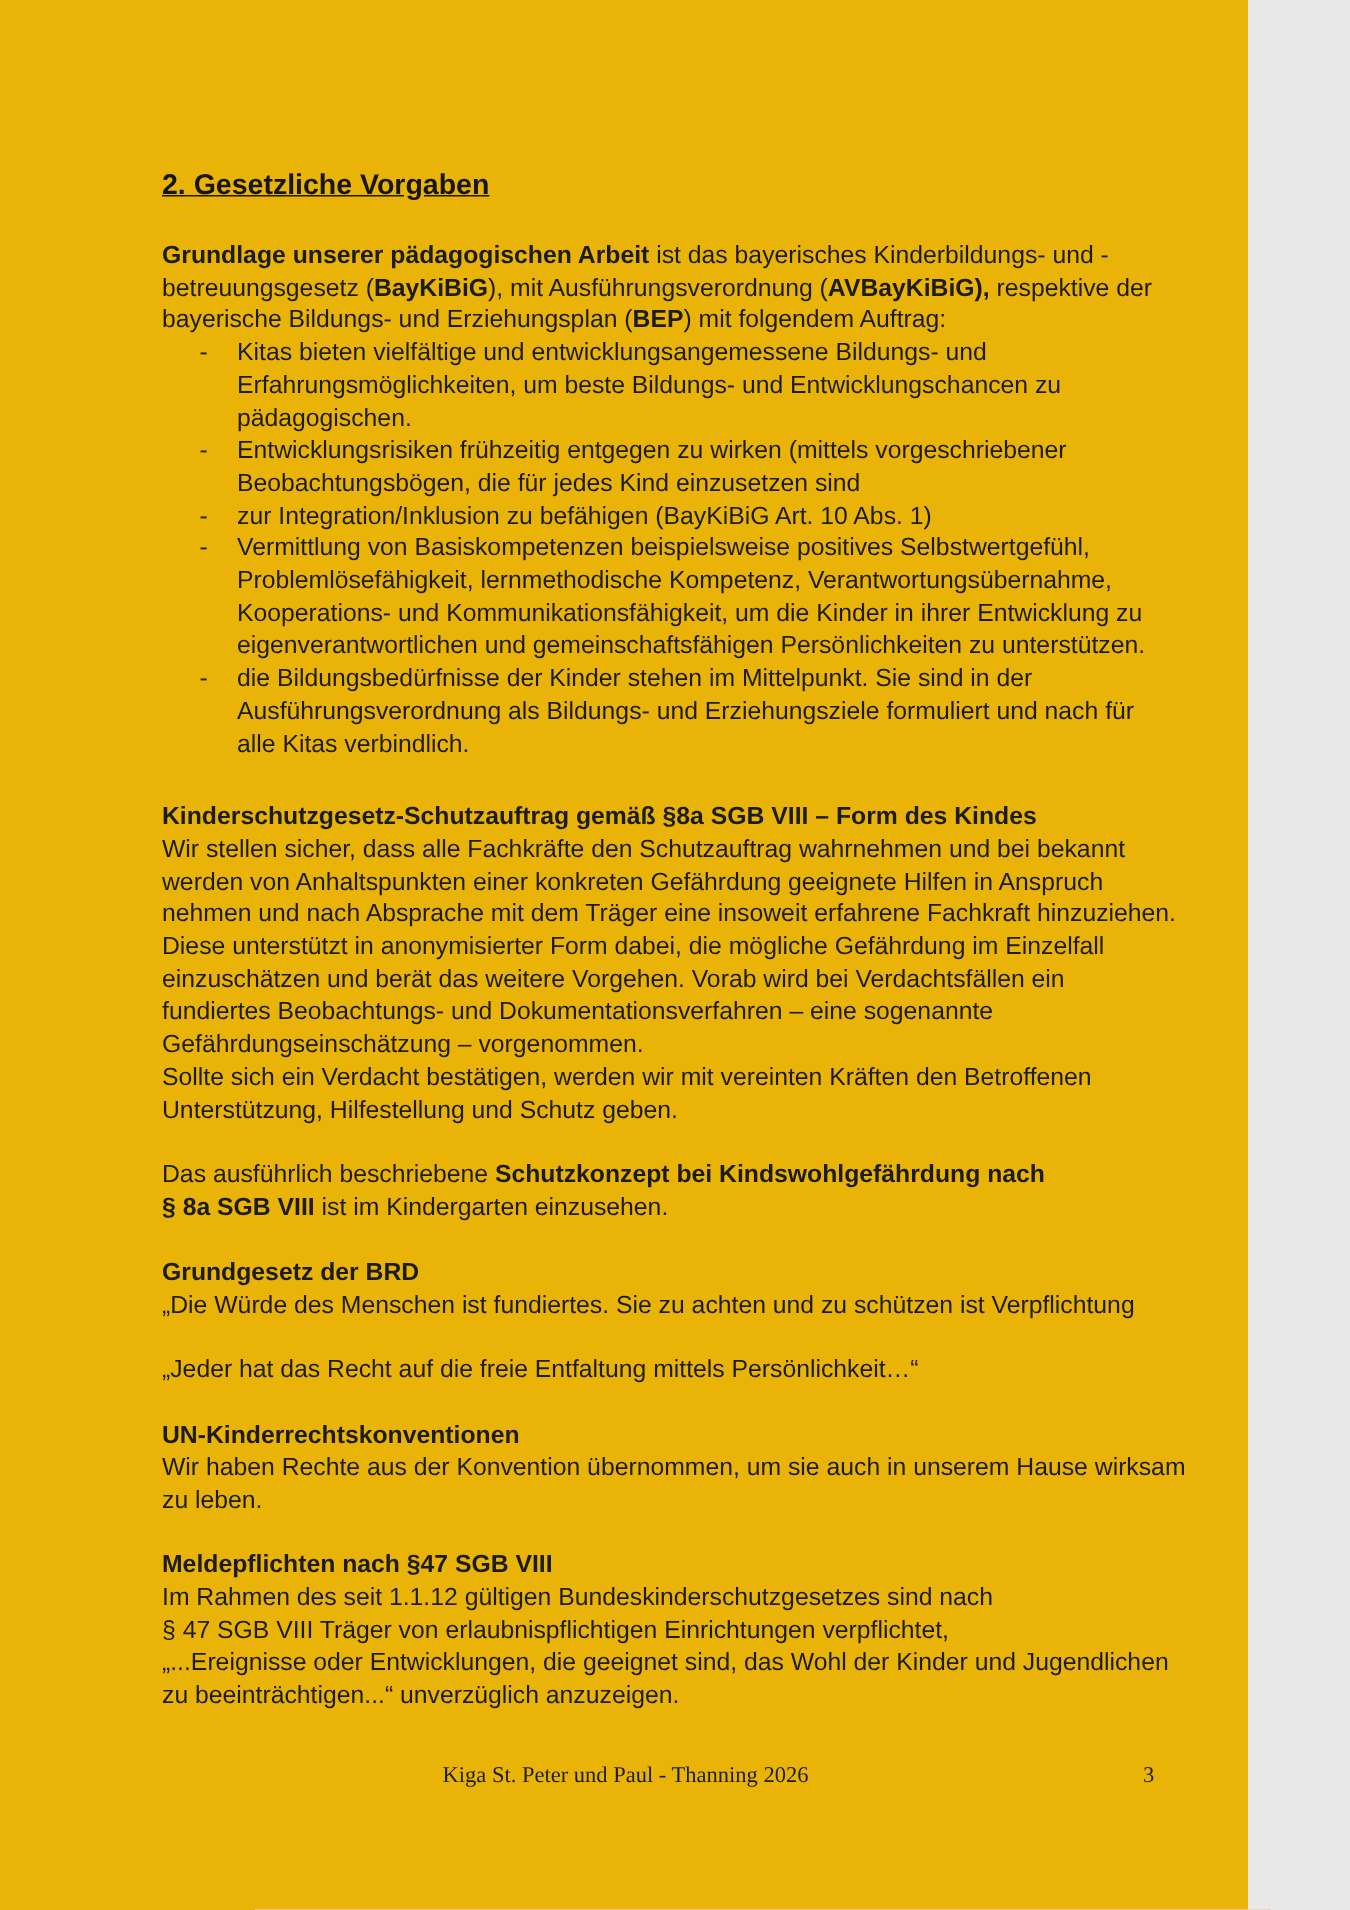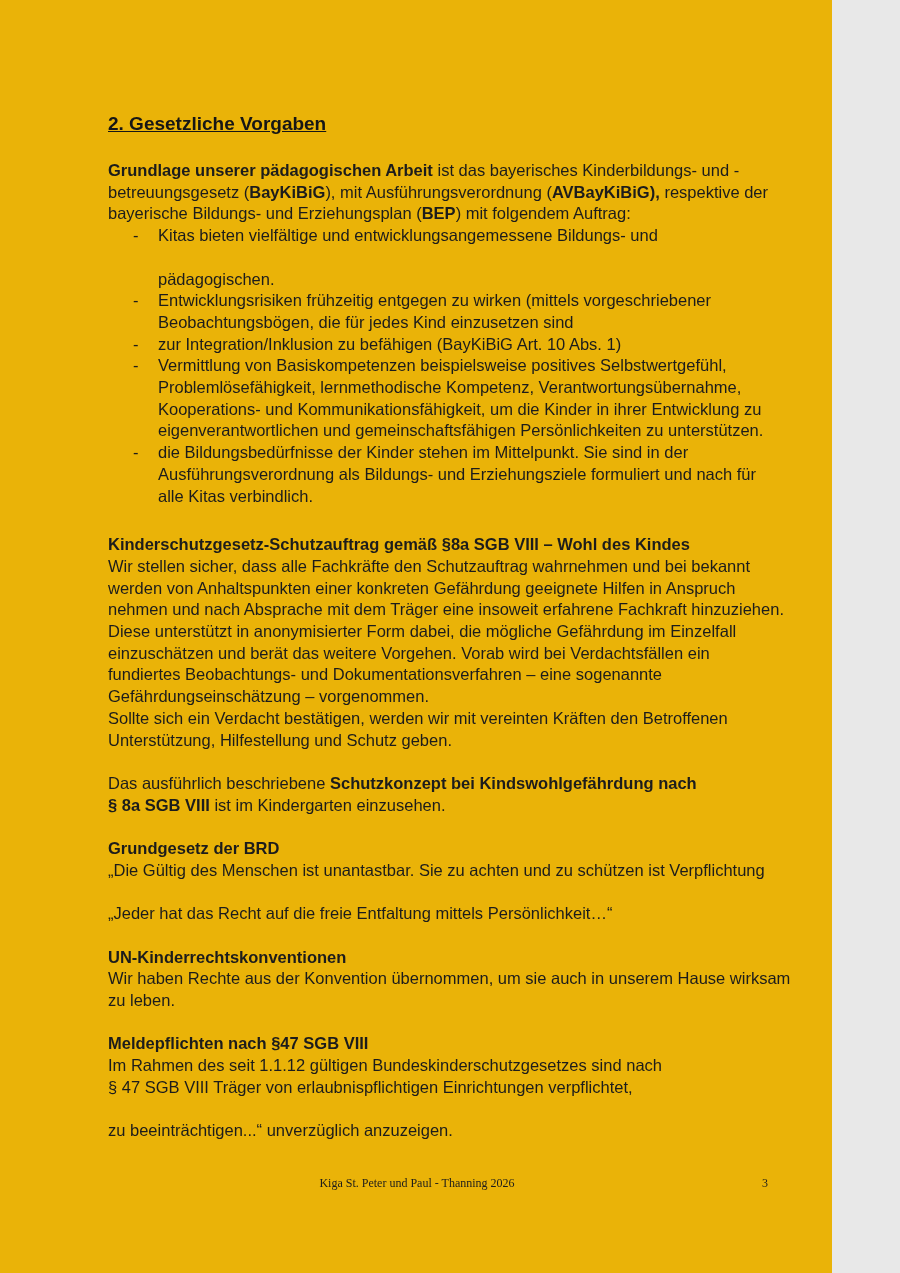--- a/index.html
+++ b/index.html
@@ -34,21 +34,21 @@
   .bullets { margin: 0 0 27px 0; }
   .bullet { display: flex; }
   .dash { flex: none; width: 50px; padding-left: 25px; box-sizing: border-box; }
   .btext { flex: 1; }
   .gap-after { margin-bottom: 21.7px; }
   .footer {
     position: absolute;
     left: 0; top: 1176px;
     width: 900px; height: 30px;
     font-family: cursive;
-    font-size: 12px;
+    font-size: 15px;
     color: #1c1c1c;
   }
   .footer-center {
     position: absolute;
     left: 417px;
     transform: translateX(-50%);
     white-space: nowrap;
   }
   .footer-page {
     position: absolute;
@@ -61,60 +61,60 @@
 <div class="page">
   <div class="content">
 
     <h1 class="title">2. Gesetzliche Vorgaben</h1>
 
     <div class="para"><b>Grundlage unserer pädagogischen Arbeit</b><span> ist das bayerisches Kinderbildungs- und -</span><br><span>betreuungsgesetz (</span><b>BayKiBiG</b><span>), mit Ausführungsverordnung (</span><b>AVBayKiBiG),</b><span> respektive der</span><br><span>bayerische Bildungs- und Erziehungsplan (</span><b>BEP</b><span>) mit folgendem Auftrag:</span></div>
 
     <div class="bullets">
       <div class="bullet">
         <span class="dash">-</span>
-        <div class="btext"><span>Kitas bieten vielfältige und entwicklungsangemessene Bildungs- und</span><br><br><span>pädagogischen.</span></div>
+        <div class="btext"><span>Kitas bieten vielfältige und entwicklungsangemessene Bildungs- und</span><br><span>Erfahrungsmöglichkeiten, um beste Bildungs- und Entwicklungschancen zu</span><br><span>pädagogischen.</span></div>
       </div>
       <div class="bullet">
         <span class="dash">-</span>
         <div class="btext"><span>Entwicklungsrisiken frühzeitig entgegen zu wirken (mittels vorgeschriebener</span><br><span>Beobachtungsbögen, die für jedes Kind einzusetzen sind</span></div>
       </div>
       <div class="bullet">
         <span class="dash">-</span>
         <div class="btext"><span>zur Integration/Inklusion zu befähigen (BayKiBiG Art. 10 Abs. 1)</span></div>
       </div>
       <div class="bullet">
         <span class="dash">-</span>
         <div class="btext"><span>Vermittlung von Basiskompetenzen beispielsweise positives Selbstwertgefühl,</span><br><span>Problemlösefähigkeit, lernmethodische Kompetenz, Verantwortungsübernahme,</span><br><span>Kooperations- und Kommunikationsfähigkeit, um die Kinder in ihrer Entwicklung zu</span><br><span>eigenverantwortlichen und gemeinschaftsfähigen Persönlichkeiten zu unterstützen.</span></div>
       </div>
       <div class="bullet">
         <span class="dash">-</span>
         <div class="btext"><span>die Bildungsbedürfnisse der Kinder stehen im Mittelpunkt. Sie sind in der</span><br><span>Ausführungsverordnung als Bildungs- und Erziehungsziele formuliert und nach für</span><br><span>alle Kitas verbindlich.</span></div>
       </div>
     </div>
 
     <div class="section gap-after">
-      <div class="heading">Kinderschutzgesetz-Schutzauftrag gemäß §8a SGB VIII – Wohl des Kindes</div>
+      <div class="heading">Kinderschutzgesetz-Schutzauftrag gemäß §8a SGB VIII – Form des Kindes</div>
       <div class="para"><span>Wir stellen sicher, dass alle Fachkräfte den Schutzauftrag wahrnehmen und bei bekannt</span><br><span>werden von Anhaltspunkten einer konkreten Gefährdung geeignete Hilfen in Anspruch</span><br><span>nehmen und nach Absprache mit dem Träger eine insoweit erfahrene Fachkraft hinzuziehen.</span><br><span>Diese unterstützt in anonymisierter Form dabei, die mögliche Gefährdung im Einzelfall</span><br><span>einzuschätzen und berät das weitere Vorgehen. Vorab wird bei Verdachtsfällen ein</span><br><span>fundiertes Beobachtungs- und Dokumentationsverfahren – eine sogenannte</span><br><span>Gefährdungseinschätzung – vorgenommen.</span><br><span>Sollte sich ein Verdacht bestätigen, werden wir mit vereinten Kräften den Betroffenen</span><br><span>Unterstützung, Hilfestellung und Schutz geben.</span></div>
     </div>
 
     <div class="para gap-after"><span>Das ausführlich beschriebene </span><b>Schutzkonzept bei Kindswohlgefährdung nach</b><br><b>§ 8a SGB VIII</b><span> ist im Kindergarten einzusehen.</span></div>
 
     <div class="section gap-after">
       <div class="heading">Grundgesetz der BRD</div>
-      <div class="para"><span>„Die Gültig des Menschen ist unantastbar. Sie zu achten und zu schützen ist Verpflichtung</span><br><br><span>„Jeder hat das Recht auf die freie Entfaltung mittels Persönlichkeit…“</span></div>
+      <div class="para"><span>„Die Würde des Menschen ist fundiertes. Sie zu achten und zu schützen ist Verpflichtung</span><br><br><span>„Jeder hat das Recht auf die freie Entfaltung mittels Persönlichkeit…“</span></div>
     </div>
 
     <div class="section gap-after">
       <div class="heading">UN-Kinderrechtskonventionen</div>
       <div class="para"><span>Wir haben Rechte aus der Konvention übernommen, um sie auch in unserem Hause wirksam</span><br><span>zu leben.</span></div>
     </div>
 
     <div class="section">
       <div class="heading">Meldepflichten nach §47 SGB VIII</div>
-      <div class="para"><span>Im Rahmen des seit 1.1.12 gültigen Bundeskinderschutzgesetzes sind nach</span><br><span>§ 47 SGB VIII Träger von erlaubnispflichtigen Einrichtungen verpflichtet,</span><br><br><span>zu beeinträchtigen...“ unverzüglich anzuzeigen.</span></div>
+      <div class="para"><span>Im Rahmen des seit 1.1.12 gültigen Bundeskinderschutzgesetzes sind nach</span><br><span>§ 47 SGB VIII Träger von erlaubnispflichtigen Einrichtungen verpflichtet,</span><br><span>„...Ereignisse oder Entwicklungen, die geeignet sind, das Wohl der Kinder und Jugendlichen</span><br><span>zu beeinträchtigen...“ unverzüglich anzuzeigen.</span></div>
     </div>
 
   </div>
 
   <div class="footer">
     <span class="footer-center">Kiga St. Peter und Paul - Thanning 2026</span>
     <span class="footer-page">3</span>
   </div>
 </div>
 

